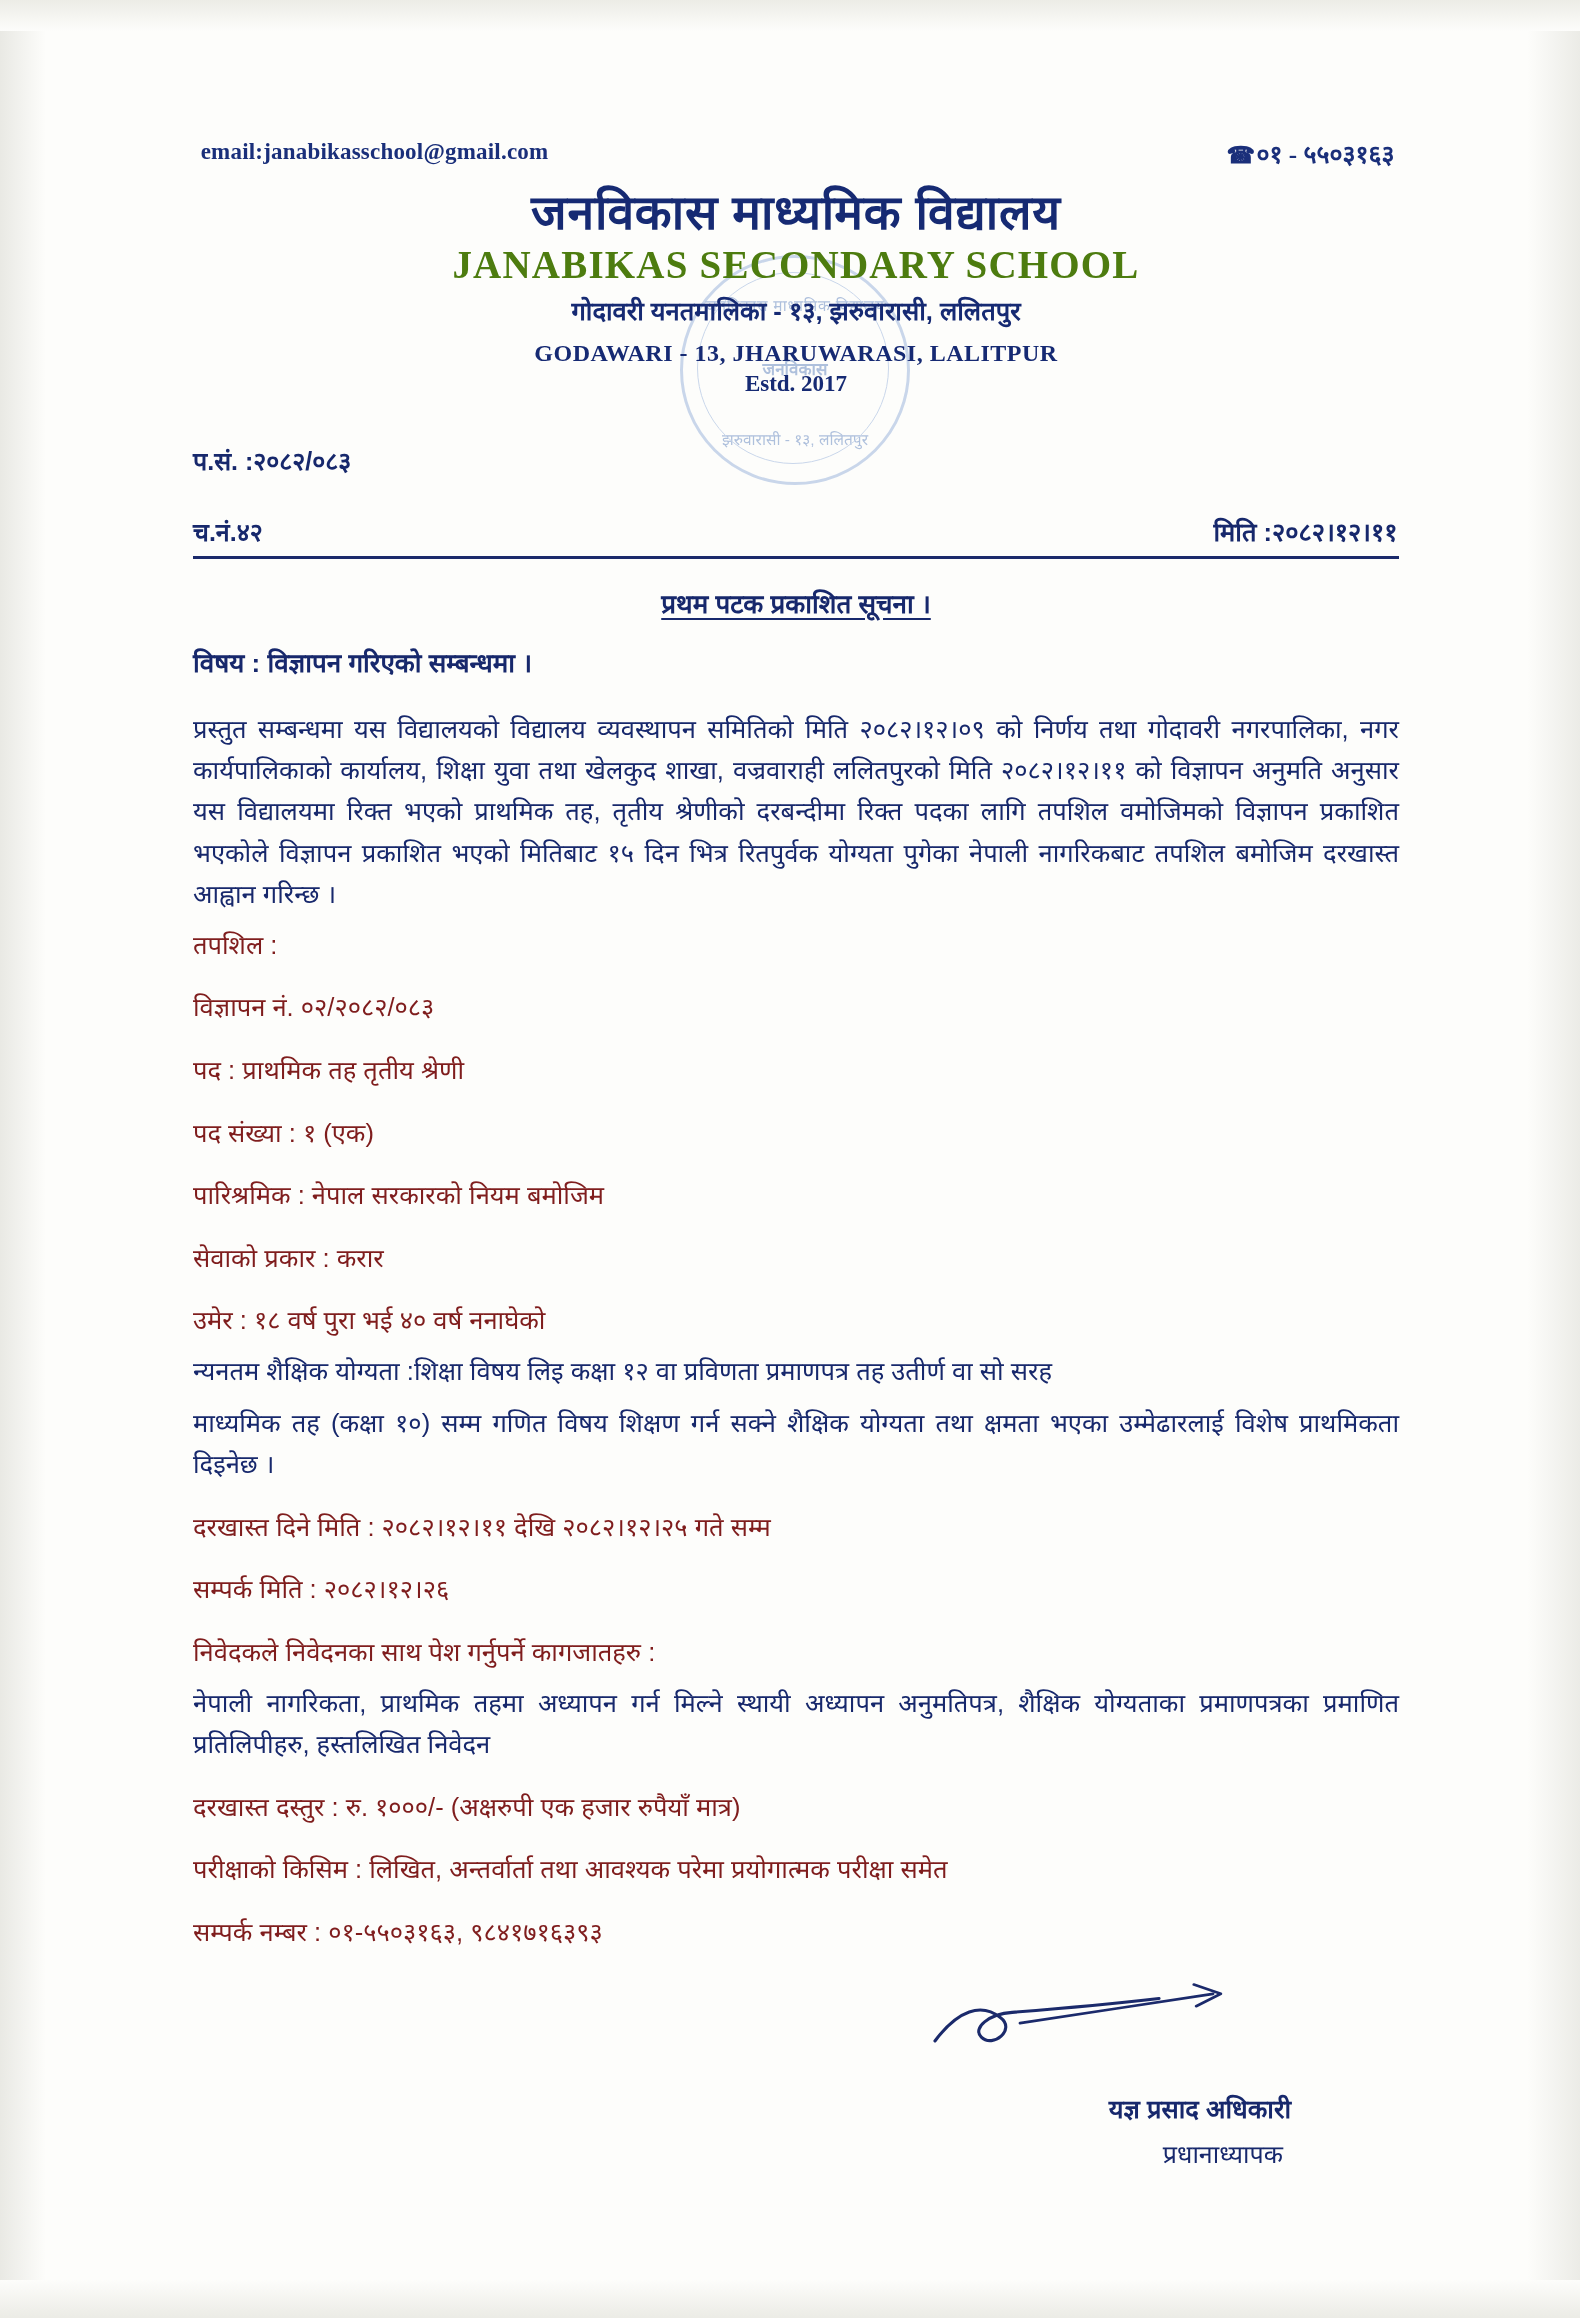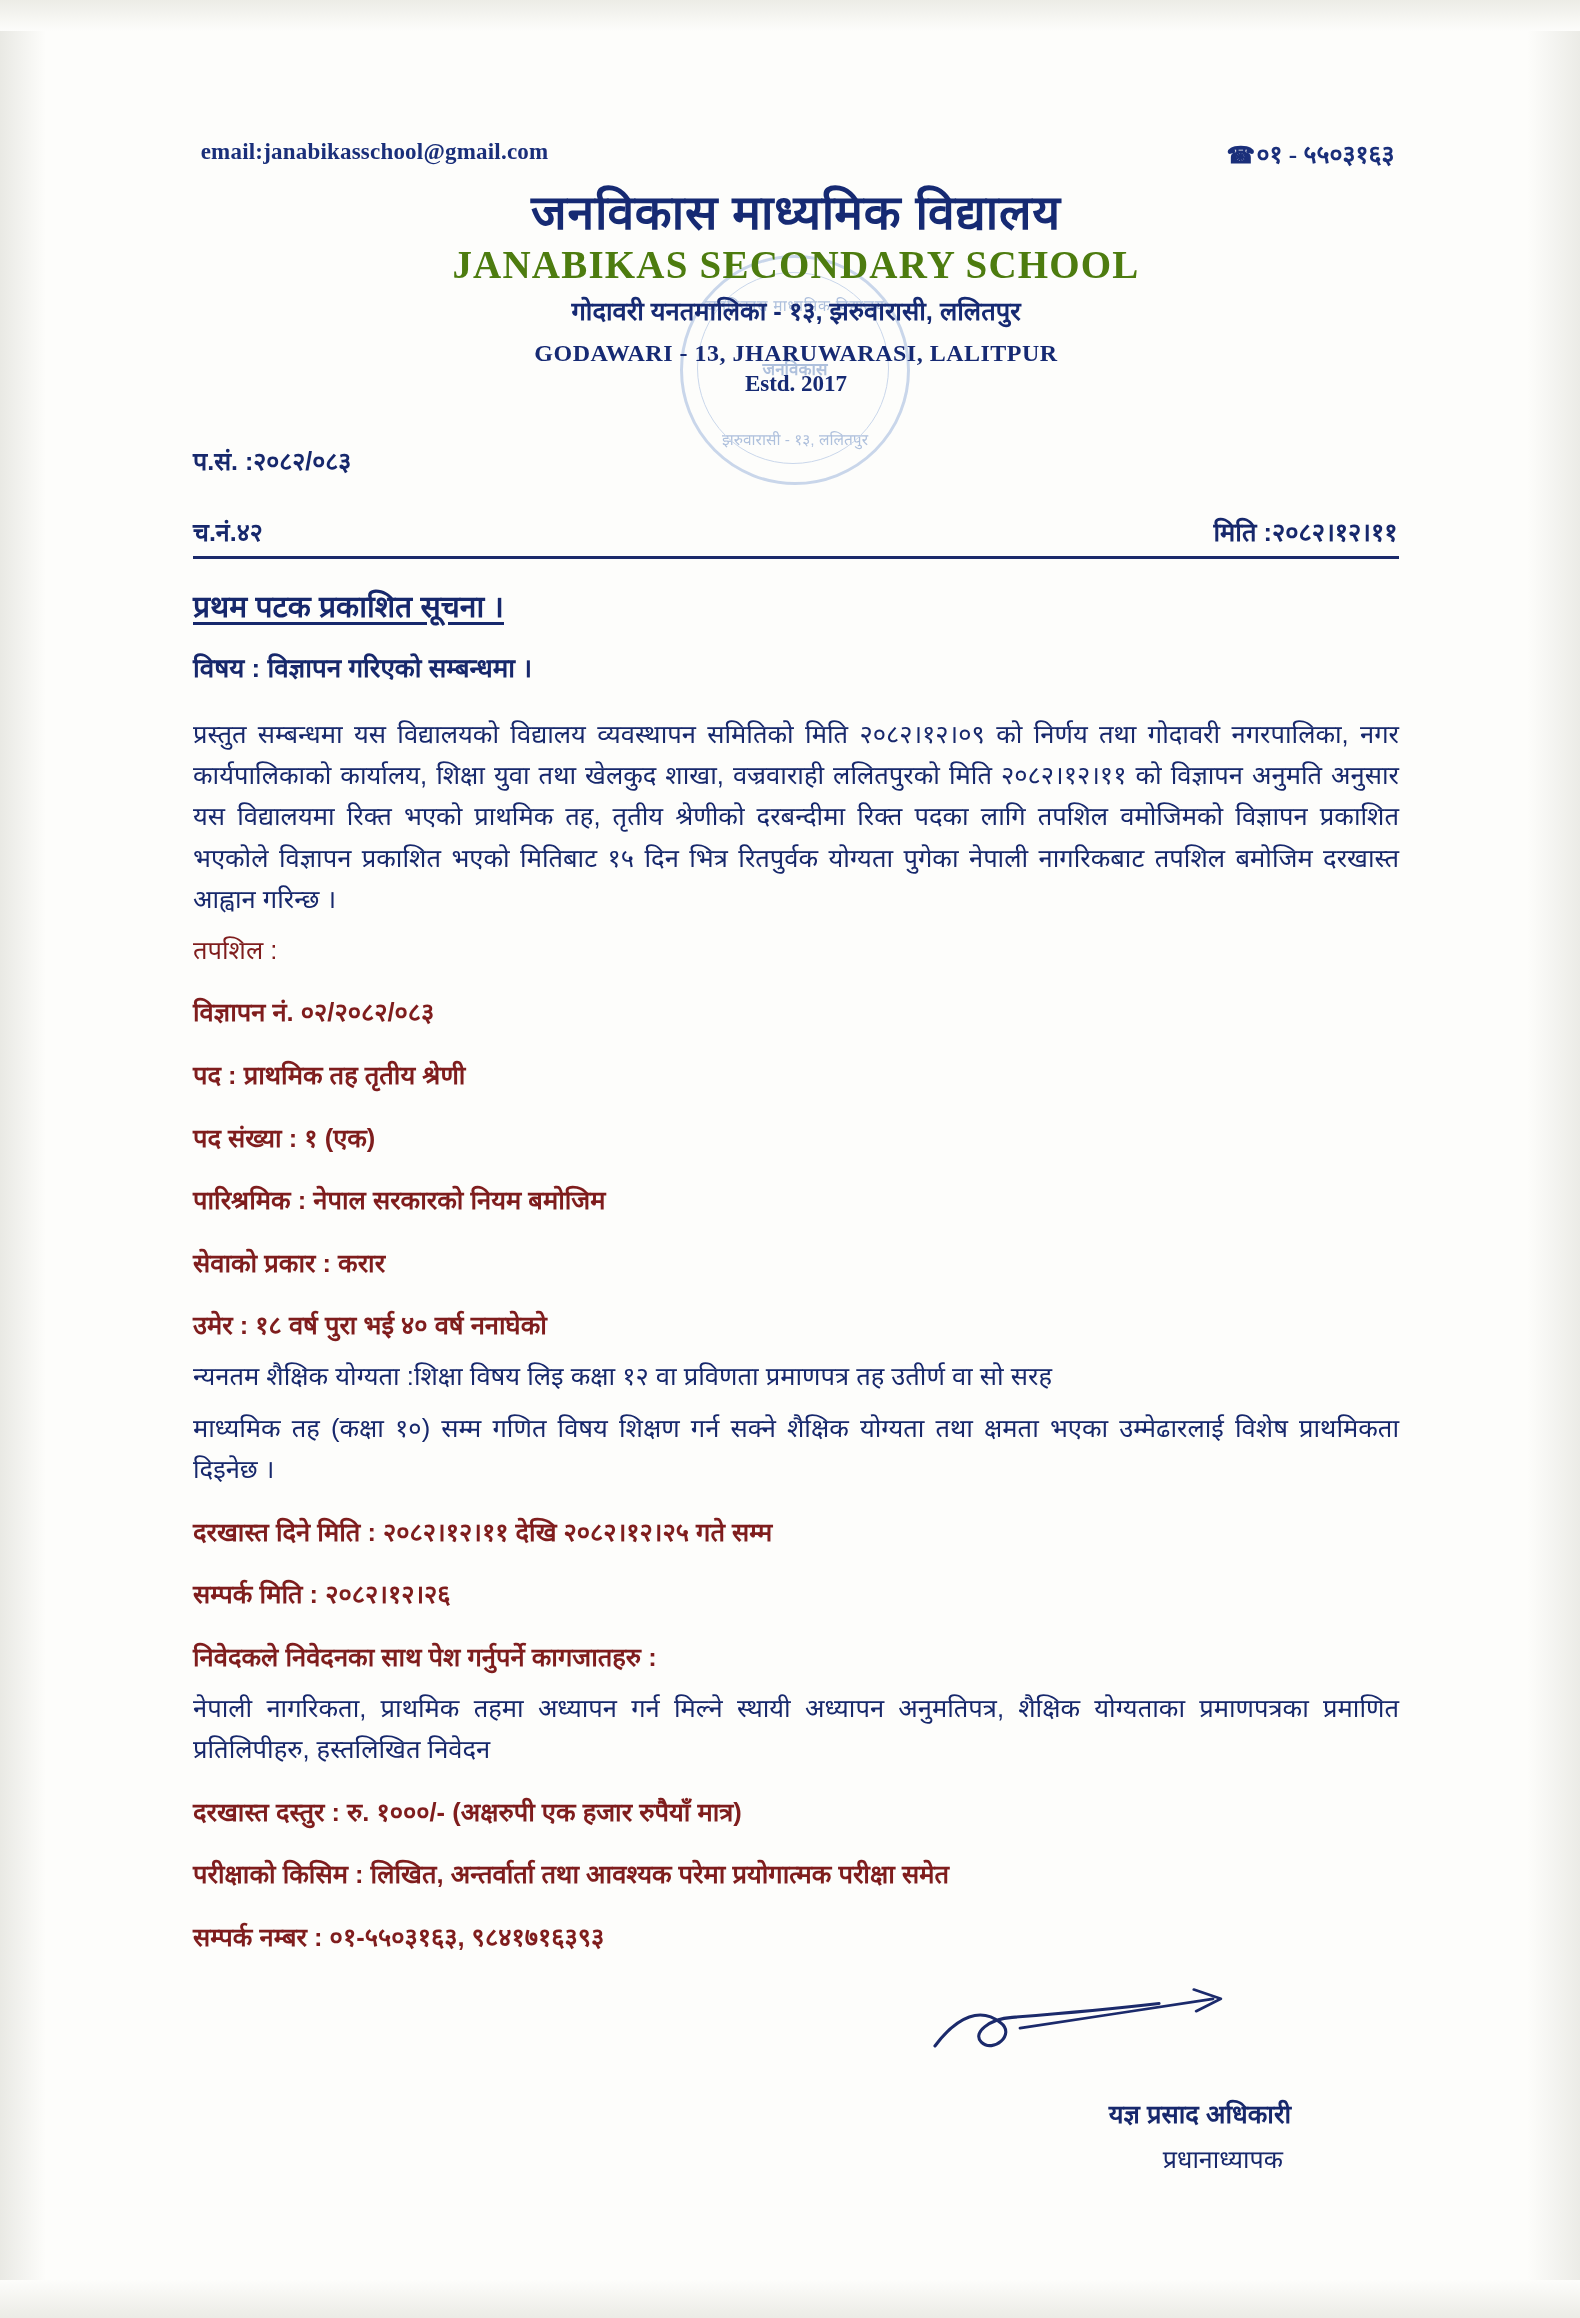--- a/index.html
+++ b/index.html
@@ -205,23 +205,24 @@
     color: #17286c;
   }
   .rule {
     margin-top: 4.6px;
     border-top: 3.1px solid #1b2a6b;
     width: 100%;
   }
 
   
   .notice-title {
-    font-family: "Liberation Sans", sans-serif;
-    font-weight: bold;
-    font-size: 30px;
+    text-align: center;
+    font-family: "Liberation Sans", sans-serif;
+    font-weight: bold;
+    font-size: 26px;
     margin-top: 26px;
     text-decoration: underline;
     text-underline-offset: 5.4px;
     color: #17286c;
   }
   .subject {
     font-family: "Liberation Sans", sans-serif;
     font-weight: bold;
     font-size: 26px;
     margin-top: 23px;
@@ -236,21 +237,21 @@
     color: #17286c;
   }
   .line {
     font-family: "Liberation Sans", sans-serif;
     font-size: 25.5px;
     line-height: 1.55;
     margin-top: 10.8px;
     color: #7f1d1d;
   }
   .line.bold {
-    font-weight: bold;
+    font-weight: normal;
     margin-top: 23px;
   }
   .line.plain {
     font-weight: normal;
   }
   .wrap-line {
     font-family: "Liberation Sans", sans-serif;
     font-size: 25.5px;
     line-height: 1.6;
     margin-top: 10.8px;

